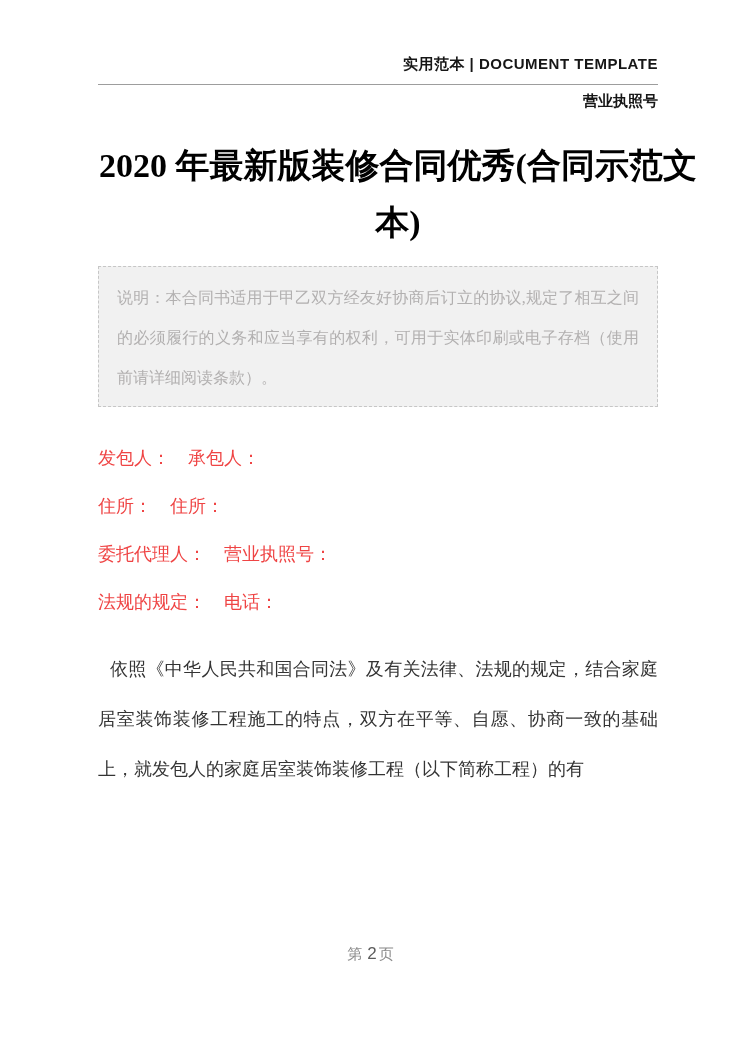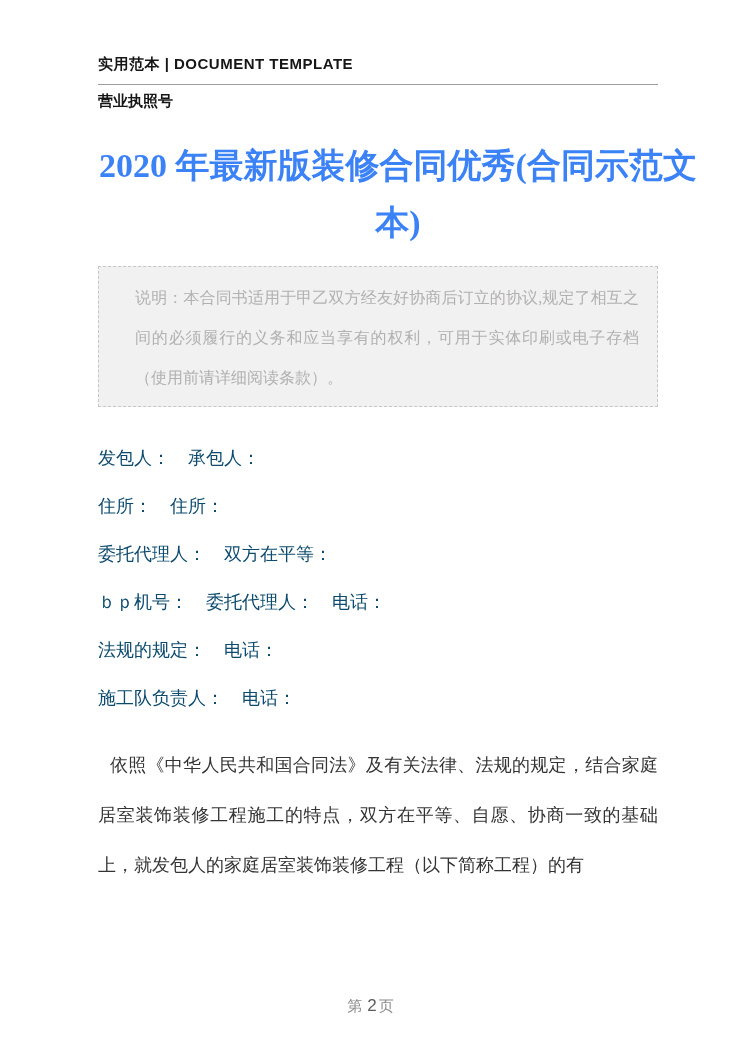--- a/index.html
+++ b/index.html
@@ -13,20 +13,21 @@
     height: 1052px;
     background: #ffffff;
     box-sizing: border-box;
     padding: 55px 86px 0 98px;
     font-family: "Liberation Serif", "DejaVu Serif", serif;
     color: #3f3f3f;
     overflow: hidden;
   }
   
   .header {
+    text-align: right;
   }
   .brand-line {
     font-family: "Liberation Sans", "DejaVu Sans", sans-serif;
     font-weight: bold;
     font-size: 15px;
     letter-spacing: 0.5px;
     color: #161616;
     line-height: 17px;
   }
   .header-rule {
@@ -42,64 +43,64 @@
     line-height: 17px;
   }
   
   .doc-title {
     width: 600px;
     margin: 28px auto 0 auto;
     text-align: center;
     font-size: 34px;
     line-height: 57px;
     font-weight: bold;
-    color: #3b82f6;
+    color: #000000;
     font-family: "Liberation Serif", "DejaVu Serif", serif;
   }
   
   .notice-box {
     box-sizing: border-box;
     margin-top: 15px;
     background: #f1f1f1;
     border: 1px dashed #c6c6c6;
-    padding: 11px 18px 8px 36px;
+    padding: 11px 18px 8px 18px;
     min-height: 137px;
   }
   .notice-text {
     font-size: 16px;
     line-height: 40px;
     color: #b2b0b0;
     text-align: justify;
   }
   
   .info-section {
     margin-top: 42px;
   }
   .info-line {
     margin: 0 0 29px 0;
     font-size: 18px;
     line-height: 19px;
-    color: #0c4a6e;
+    color: #ef4444;
   }
   
   .intro-paragraph {
     margin: 32px 0 0 0;
     font-size: 18px;
     line-height: 50px;
     color: #343434;
     text-align: justify;
     text-indent: 12px;
     font-family: Liberation Serif, serif;
   }
   
   .footer {
     position: absolute;
     left: 0;
     right: 0;
-    top: 996px;
+    top: 944px;
     text-align: center;
     font-size: 15px;
     color: #8b8b8b;
     letter-spacing: 3px;
   }
   .page-num {
     font-family: "Liberation Sans", "DejaVu Sans", sans-serif;
     font-size: 17px;
     color: #5c5c5c;
     letter-spacing: 0;
@@ -119,24 +120,22 @@
 
   <div class="doc-title">2020 年最新版装修合同优秀(合同示范文本)</div>
 
   <div class="notice-box">
     <div class="notice-text">说明：本合同书适用于甲乙双方经友好协商后订立的协议,规定了相互之间的必须履行的义务和应当享有的权利，可用于实体印刷或电子存档（使用前请详细阅读条款）。</div>
   </div>
 
   <div class="info-section">
     <p class="info-line">发包人：　承包人：</p>
     <p class="info-line">住所：　住所：</p>
-    <p class="info-line">委托代理人：　双方在平等：</p>
-    <p class="info-line">ｂｐ机号：　委托代理人：　电话：</p>
+    <p class="info-line">委托代理人：　营业执照号：</p>
     <p class="info-line">法规的规定：　电话：</p>
-    <p class="info-line">施工队负责人：　电话：</p>
   </div>
 
   <p class="intro-paragraph">依照《中华人民共和国合同法》及有关法律、法规的规定，结合家庭居室装饰装修工程施工的特点，双方在平等、自愿、协商一致的基础上，就发包人的家庭居室装饰装修工程（以下简称工程）的有</p>
 
   <div class="footer">
     <span>第</span><span class="page-num">2</span><span>页</span>
   </div>
 
 </div>
 

